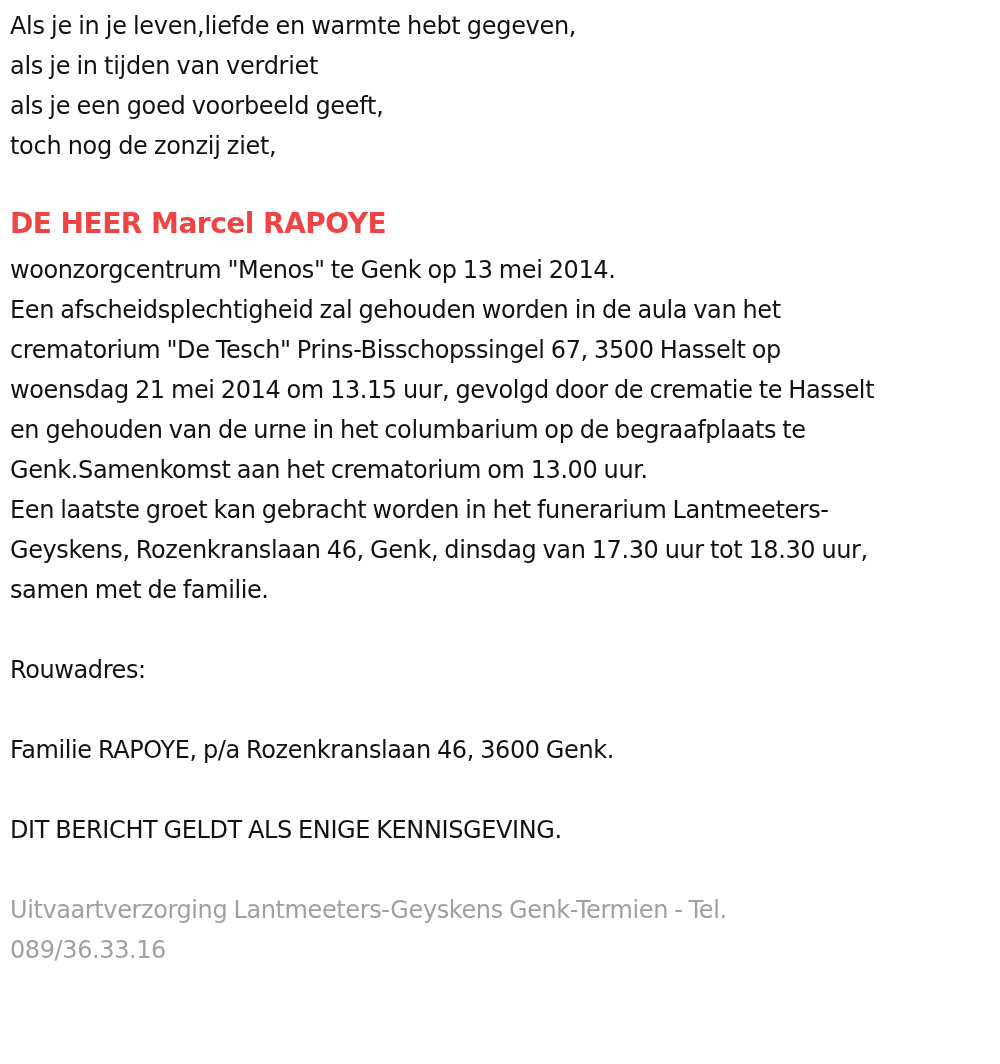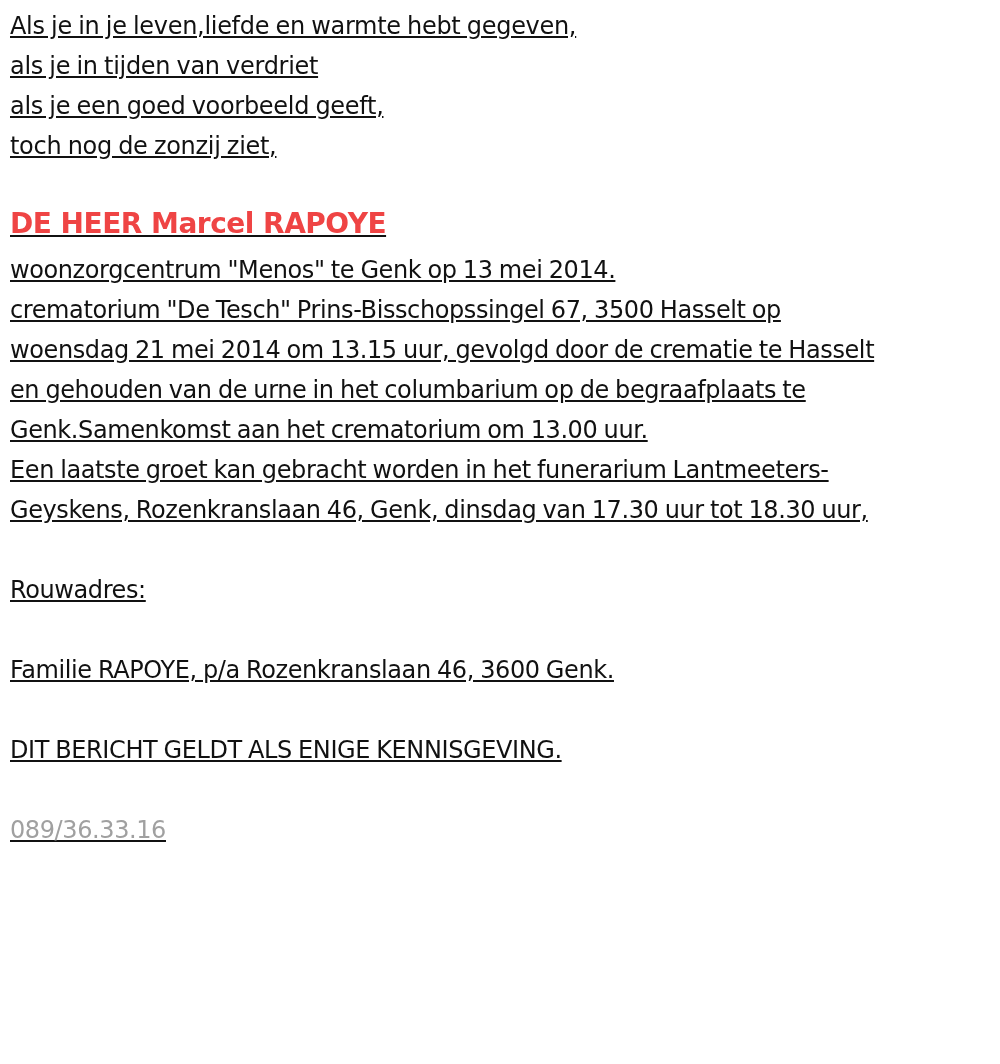--- a/index.html
+++ b/index.html
@@ -12,21 +12,20 @@
       height: 1064px;
       overflow: hidden;
       font-family: "DejaVu Sans", "Liberation Sans", sans-serif;
       color: #111111;
     }
     .page {
       position: relative;
       padding: 6px 10px 0 10px;
       box-sizing: border-box;
       width: 823px;
-      text-decoration: underline;
     }
     .poem {
       font-size: 24px;
       line-height: 40px;
       letter-spacing: -0.3px;
       word-spacing: -1px;
     }
     .poem-line { display: block; white-space: nowrap; }
     .heading {
       margin-top: 34px;
@@ -64,31 +63,34 @@
     <span class="poem-line">Als je in je leven,liefde en warmte hebt gegeven,</span>
     <span class="poem-line">als je in tijden van verdriet</span>
     <span class="poem-line">als je een goed voorbeeld geeft,</span>
     <span class="poem-line">toch nog de zonzij ziet,</span>
   </div>
 
   <div class="heading">DE HEER Marcel RAPOYE</div>
 
   <div class="body-text">
     <span class="body-line">woonzorgcentrum "Menos" te Genk op 13 mei 2014.</span>
+    <span class="body-line">Een afscheidsplechtigheid zal gehouden worden in de aula van het</span>
     <span class="body-line">crematorium "De Tesch" Prins-Bisschopssingel 67, 3500 Hasselt op</span>
     <span class="body-line">woensdag 21 mei 2014 om 13.15 uur, gevolgd door de crematie te Hasselt</span>
     <span class="body-line">en gehouden van de urne in het columbarium op de begraafplaats te</span>
     <span class="body-line">Genk.Samenkomst aan het crematorium om 13.00 uur.</span>
     <span class="body-line">Een laatste groet kan gebracht worden in het funerarium Lantmeeters-</span>
     <span class="body-line">Geyskens, Rozenkranslaan 46, Genk, dinsdag van 17.30 uur tot 18.30 uur,</span>
+    <span class="body-line">samen met de familie.</span>
     <span class="gap"></span>
     <span class="body-line">Rouwadres:</span>
     <span class="gap"></span>
     <span class="body-line">Familie RAPOYE, p/a Rozenkranslaan 46, 3600 Genk.</span>
     <span class="gap"></span>
     <span class="body-line">DIT BERICHT GELDT ALS ENIGE KENNISGEVING.</span>
   </div>
 
   <div class="footer">
+    <span class="footer-line">Uitvaartverzorging Lantmeeters-Geyskens Genk-Termien - Tel.</span>
     <span class="footer-line">089/36.33.16</span>
   </div>
 
 </div>
 
 </body></html>

